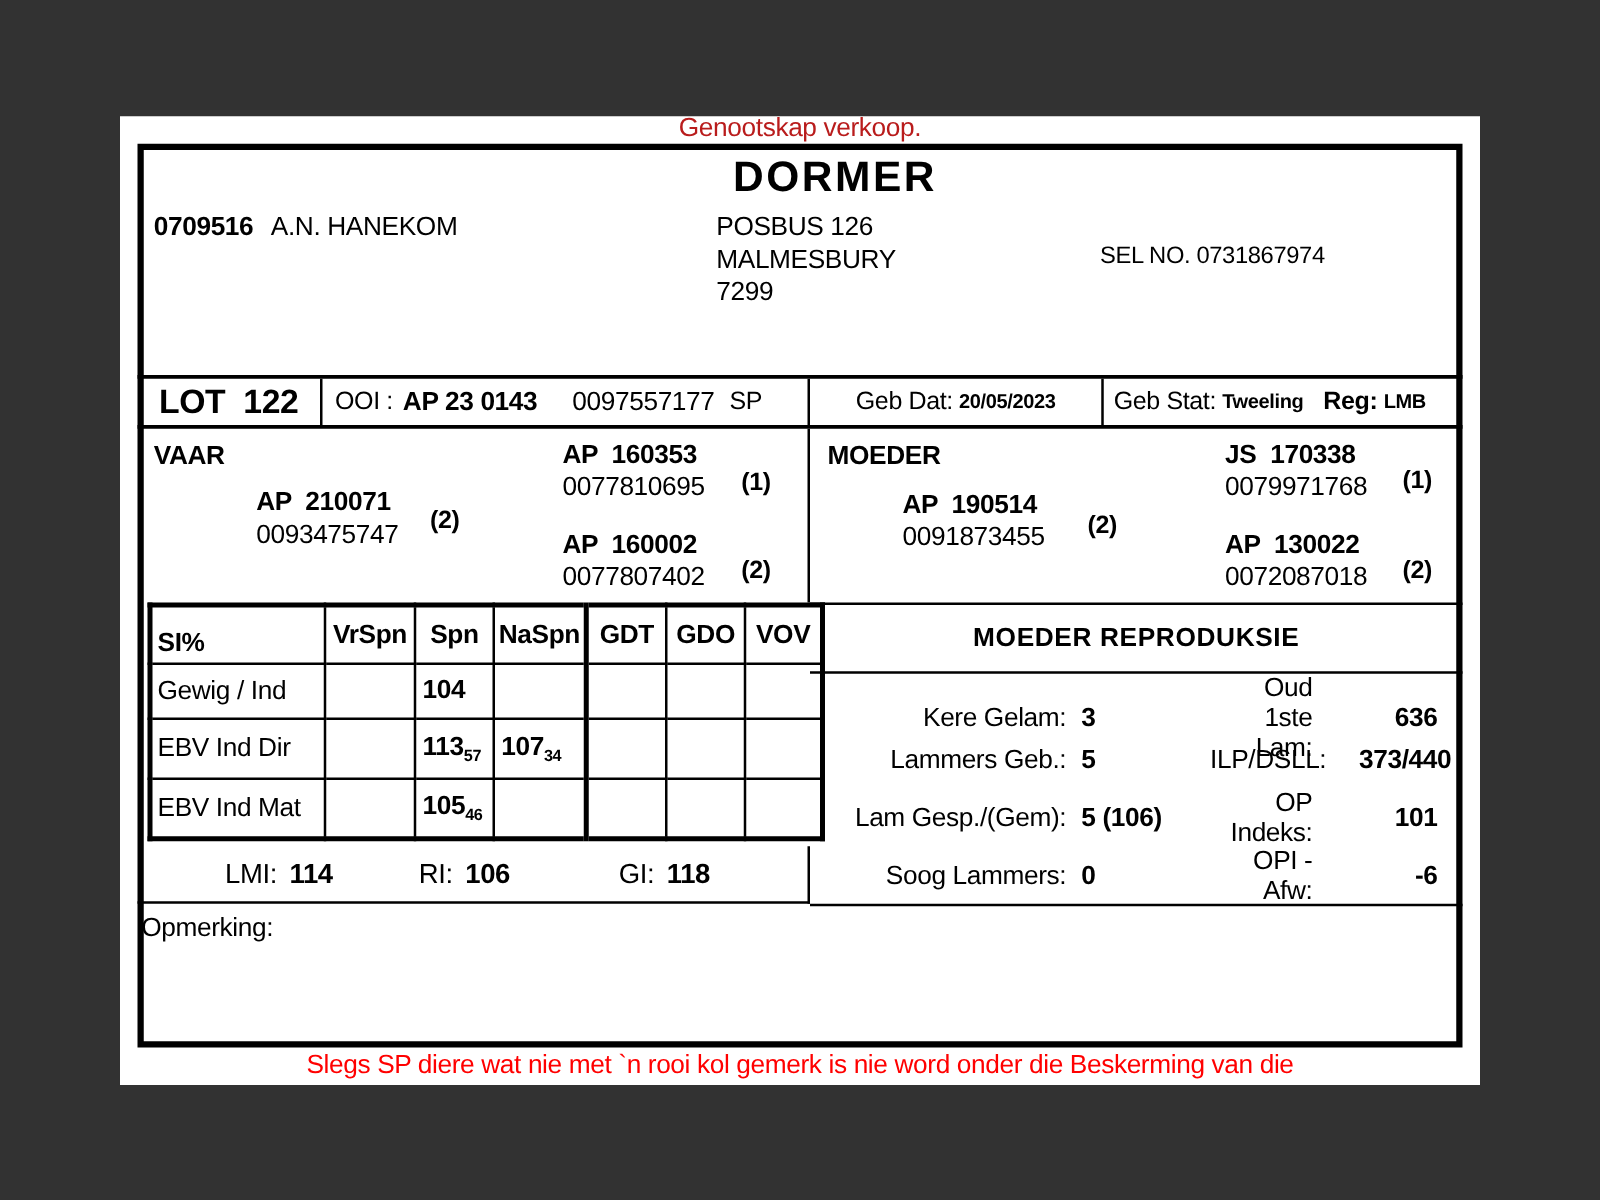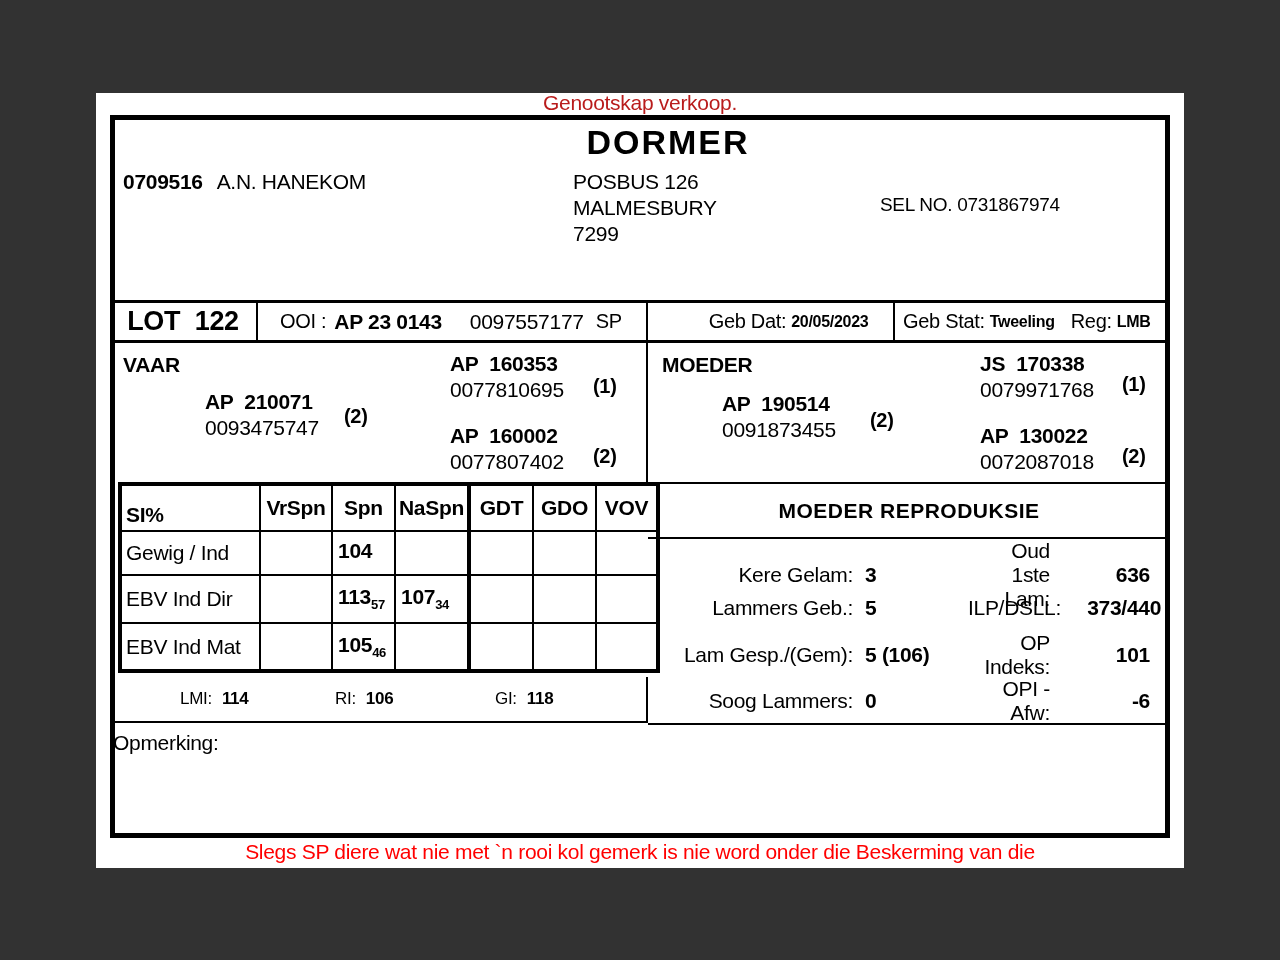--- a/index.html
+++ b/index.html
@@ -22,30 +22,30 @@
   .member-no { font-weight:bold; margin-right:14px; }
   .addr { position:absolute; left:477px; font-size:21px; }
   .sel-no { position:absolute; left:784px; top:101px; font-size:19px; }
 
   
   .lot-row { position:absolute; left:14px; top:207px; width:1060px; height:43px;
              border-top:3px solid #000; border-bottom:3px solid #000; display:flex; }
   .lot-cell { display:flex; align-items:center; border-right:2px solid #000; height:100%; }
   .lot-cell:last-child { border-right:none; }
   .lot-c1 { width:148px; justify-content:center; }
-  .lot-c2 { width:390px; padding-left:22px; }
-  .lot-c3 { width:211px; justify-content:center;margin-left:36px; }
+  .lot-c2 { width:390px; padding-left:10px; }
+  .lot-c3 { width:235px; justify-content:center; }
   .lot-c4 { flex:1; padding-left:8px; }
   .lot-number { font-size:27px; font-weight:bold; white-space:pre; }
   .lbl { font-size:20px; }
   .lot-c2 .sex-label { margin-right:8px; }
   .lot-c2 .animal-id { font-size:21px; font-weight:bold; margin-right:28px; }
   .lot-c2 .reg-number { font-size:21px; margin-right:12px; }
   .lot-c3 .val, .lot-c4 .val { font-size:16px; font-weight:bold; margin-left:5px; }
-  .lot-c4 .reg-label { margin-left:16px; }
+  .lot-c4 .reg-label { margin-left:16px;font-weight:bold; }
 
   
   .ped-heading { position:absolute; font-size:21px; font-weight:bold; }
   .ped { position:absolute; line-height:26px; font-size:21px; }
   .ped-id { font-weight:bold; white-space:pre; }
   .ped-flag { position:absolute; font-size:20px; font-weight:bold; }
   .vdiv { position:absolute; left:550px; top:250px; width:2px; height:139px; background:#000; }
 
   
   table.si-table { position:absolute; left:22px; top:389px; width:538px;
@@ -53,21 +53,21 @@
   .si-table th, .si-table td { border:2px solid #000; overflow:hidden; }
   .si-table th { font-size:21px; font-weight:bold; text-align:center; vertical-align:middle; }
   .si-table th.c-silabel { text-align:left; vertical-align:bottom; padding:0 0 3px 4px; }
   .si-table td.c-rowlabel { font-size:21px; padding-left:4px; vertical-align:middle; }
   .si-table td.c-val { font-size:21px; font-weight:bold; padding-left:5px; vertical-align:middle; }
   .si-table td.c-val sub { font-size:13px; font-weight:bold; }
   .si-table .bL { border-left:4px solid #000; }
 
   .lmi-row { position:absolute; left:14px; top:584px; width:538px; height:46px;
              border-bottom:2px solid #000; border-right:2px solid #000; }
-  .lmi-pair { position:absolute; top:50%; transform:translateY(-50%); font-size:17px; white-space:nowrap; }
+  .lmi-pair { position:absolute; top:50%; transform:translateY(-50%); font-size:22px; white-space:nowrap; }
   .lmi-pair .val { font-weight:bold; margin-left:10px; }
 
   
   .repro { position:absolute; left:552px; top:389px; width:522px; height:243px;
            border-top:2px solid #000; border-bottom:2px solid #000; }
   .repro-title { height:55px; border-bottom:2px solid #000; display:flex; align-items:center;
                  justify-content:center; font-size:21px; font-weight:bold; letter-spacing:0.5px; }
   .repro-row { display:grid; grid-template-columns:205px 115px 1fr 100px; align-items:center;
                height:46px; padding-right:20px; font-size:21px; }
   .repro-row .l-label { text-align:right; }

